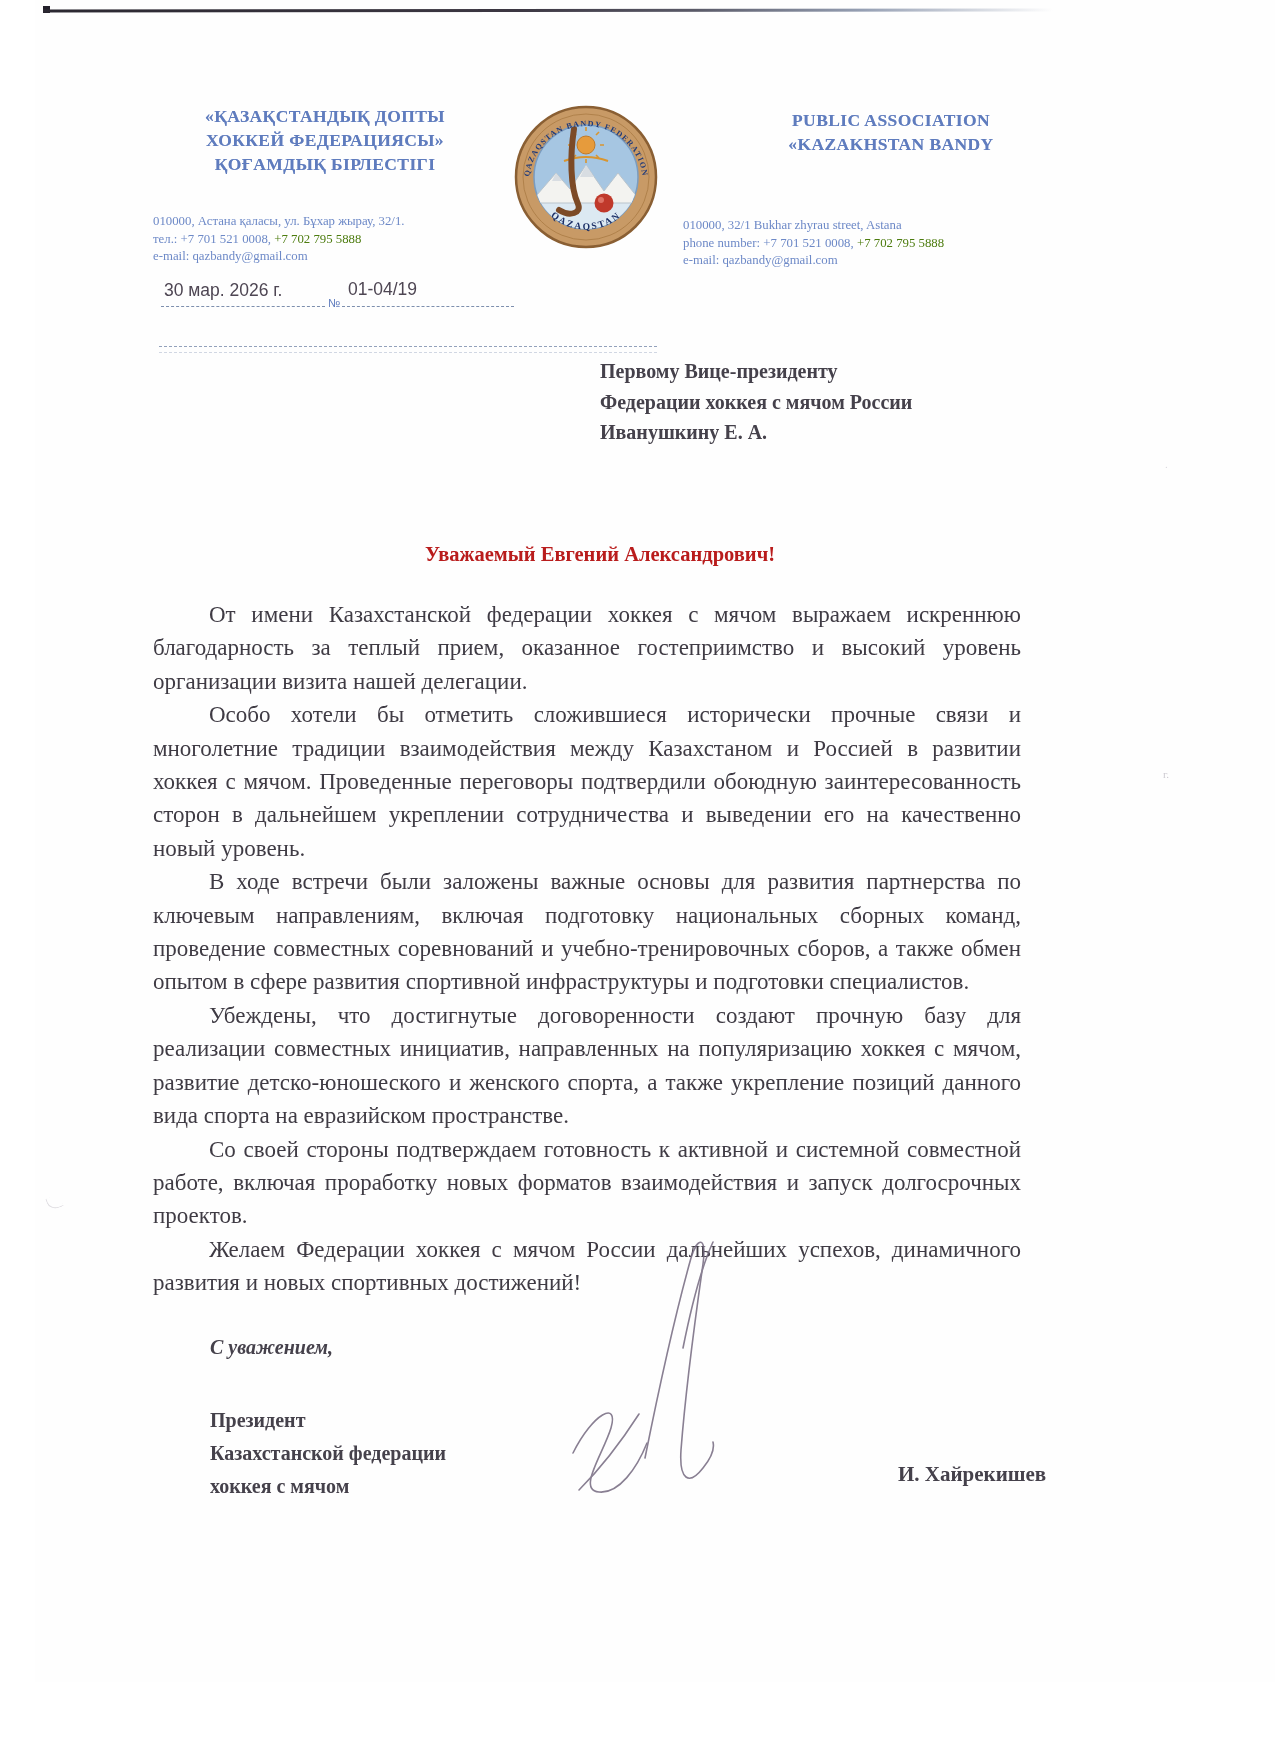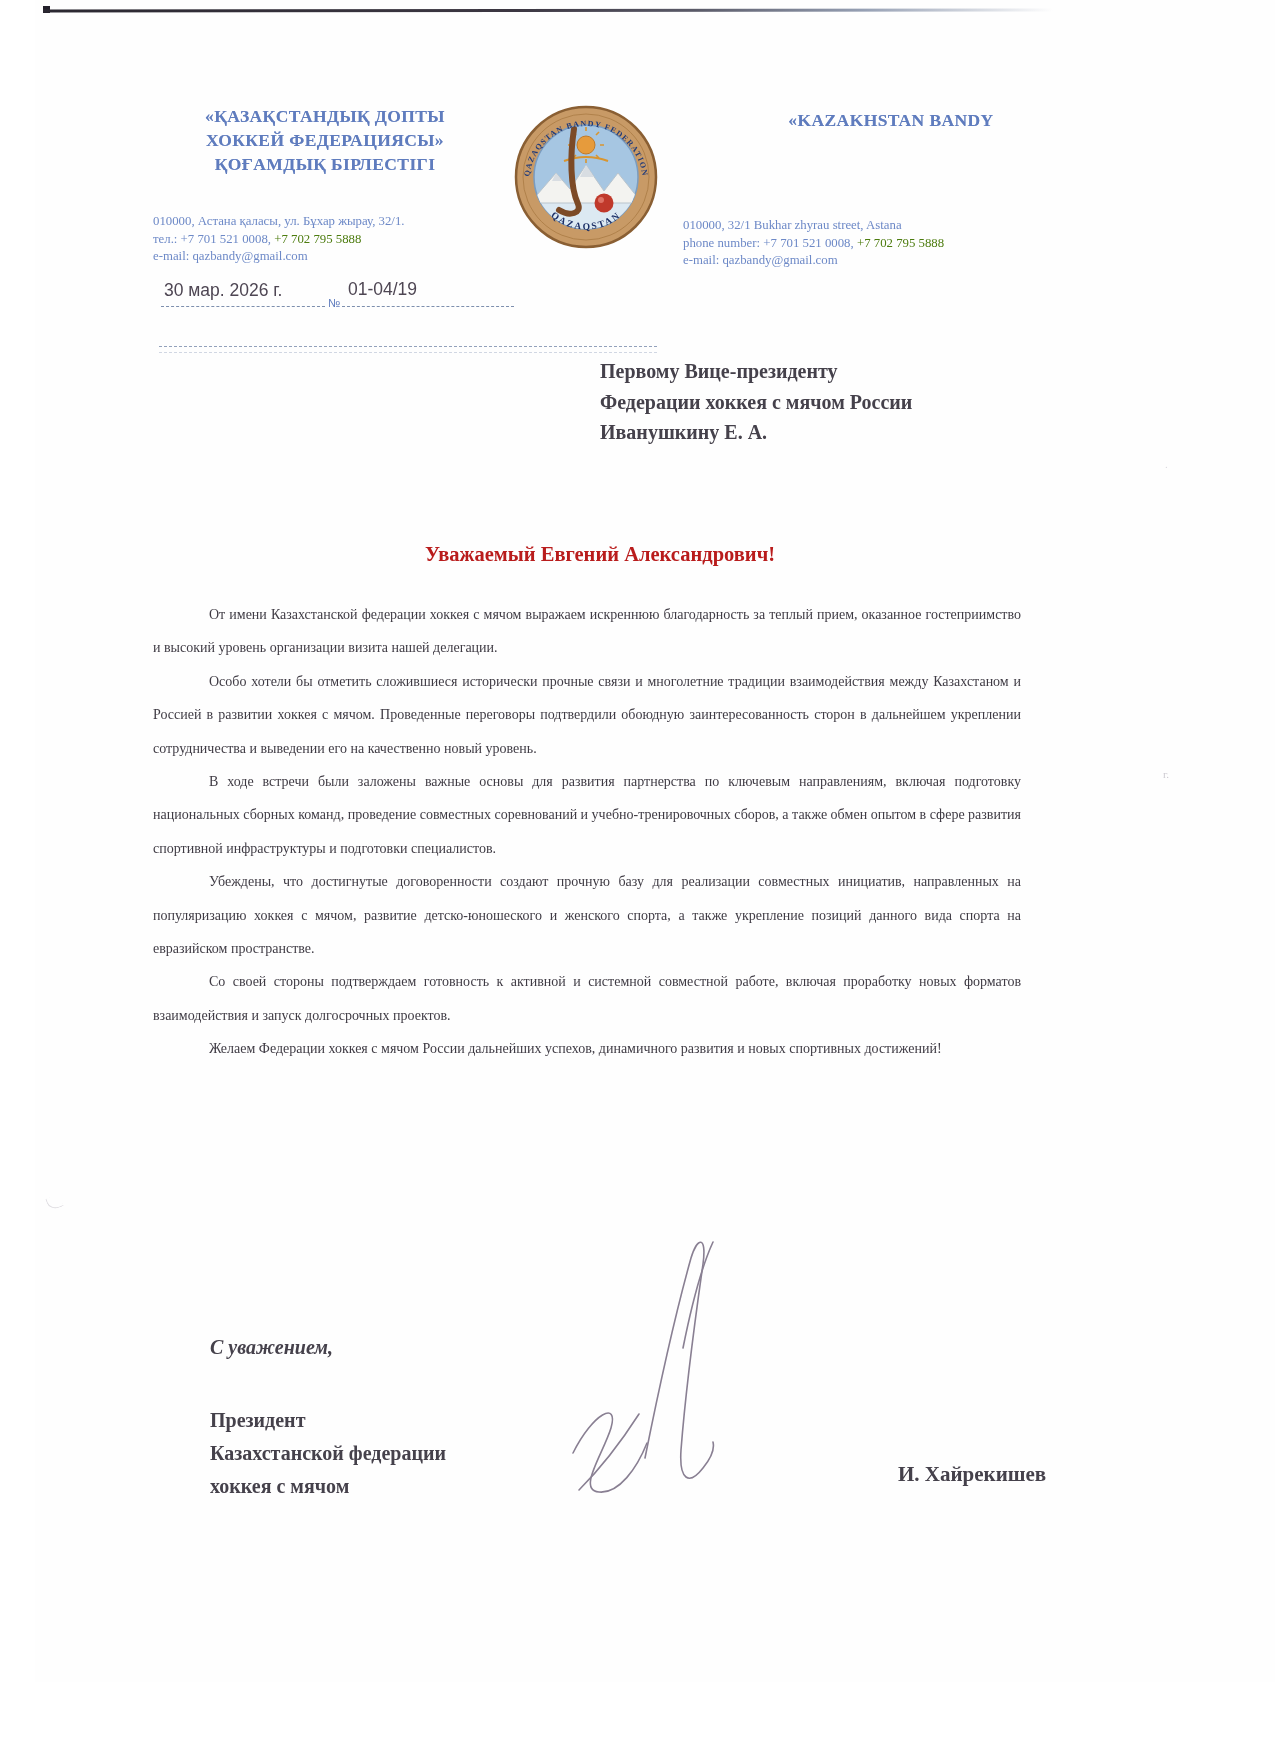--- a/index.html
+++ b/index.html
@@ -57,21 +57,21 @@
 
   
   .salutation{
     position:absolute;left:150px;top:543px;width:830px;
     text-align:center;font-weight:700;font-size:20.5px;color:#b91c1c;
   }
 
   
   .body-text{
     position:absolute;left:118px;top:598px;width:868px;
-    font-size:14px;line-height:33.4px;text-align:justify;color:#3f3b44;
+    font-size:23px;line-height:33.4px;text-align:justify;color:#3f3b44;
   }
   .body-text p{margin:0;text-indent:56px;}
 
   
   .regards{position:absolute;left:175px;top:1336px;font-size:20px;font-weight:700;font-style:italic;color:#45414b;}
   .signer-title{position:absolute;left:175px;top:1404px;font-size:20px;font-weight:700;line-height:33px;color:#45414b;}
   .signer-name{position:absolute;left:863px;top:1462px;font-size:21px;font-weight:700;color:#45414b;}
   .signature{position:absolute;left:520px;top:1228px;width:235px;height:290px;}
 </style>
 </head>
@@ -123,20 +123,21 @@
     </g>
     <text font-size="8" font-weight="bold" fill="#1f3a7a" letter-spacing="1.2" font-family="Liberation Serif, serif">
       <textPath href="#arcTop" startOffset="50%" text-anchor="middle">QAZAQSTAN BANDY FEDERATION</textPath>
     </text>
     <text font-size="9.5" font-weight="bold" fill="#1c2f66" letter-spacing="2" font-family="Liberation Serif, serif">
       <textPath href="#arcBottom" startOffset="50%" text-anchor="middle">QAZAQSTAN</textPath>
     </text>
   </svg>
 
   <div class="org-en">
+    <div>PUBLIC ASSOCIATION</div>
     <div>«KAZAKHSTAN BANDY</div>
   </div>
 
   <div class="addr addr-kk">
     <div>010000, Астана қаласы, ул. Бұхар жырау, 32/1.</div>
     <div>
       <span>тел.: +7 701 521 0008,</span>
       <span class="red">+7 702 795 5888</span>
     </div>
     <div>e-mail: qazbandy@gmail.com</div>

